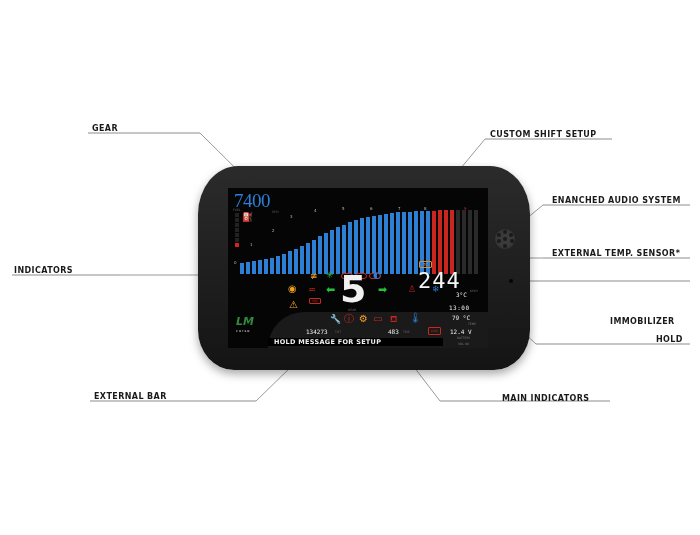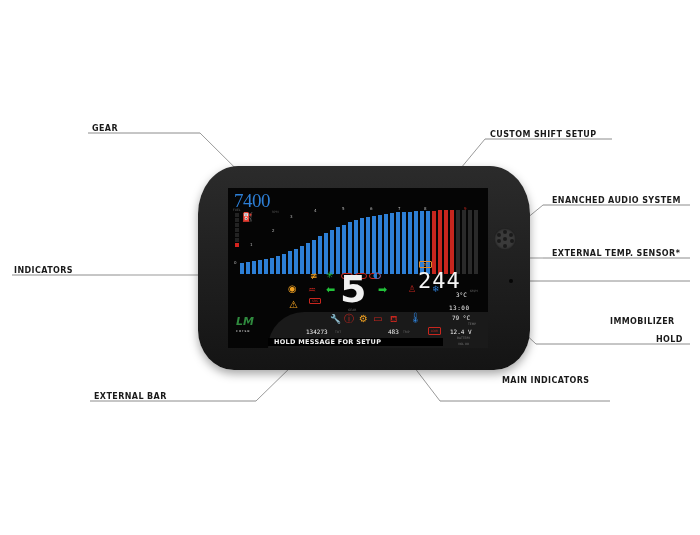--- a/index.html
+++ b/index.html
@@ -102,21 +102,21 @@
 </svg>
 
 <div class="callout-label" style="left:92px;top:124px;">GEAR</div>
 <div class="callout-label" style="left:490px;top:130px;">CUSTOM SHIFT SETUP</div>
 <div class="callout-label" style="left:552px;top:196px;">ENANCHED AUDIO SYSTEM</div>
 <div class="callout-label" style="left:552px;top:249px;">EXTERNAL TEMP. SENSOR*</div>
 <div class="callout-label" style="left:610px;top:272px;margin-top:45px;">IMMOBILIZER</div>
 <div class="callout-label" style="left:14px;top:266px;">INDICATORS</div>
 <div class="callout-label" style="left:656px;top:335px;">HOLD</div>
 <div class="callout-label" style="left:94px;top:392px;">EXTERNAL BAR</div>
-<div class="callout-label" style="left:502px;top:376px;">MAIN INDICATORS</div>
+<div class="callout-label" style="left:502px;top:394px;">MAIN INDICATORS</div>
 
 <div class="device"></div>
 <div class="speaker">
   <span style="left:9px;top:2px"></span>
     <span style="left:15px;top:5px"></span>
     <span style="left:16px;top:11px"></span>
   <span style="left:9px;top:16px"></span>
     <span style="left:3px;top:11px"></span>
     <span style="left:3px;top:5px"></span>
   <span style="left:9px;top:9px"></span>

